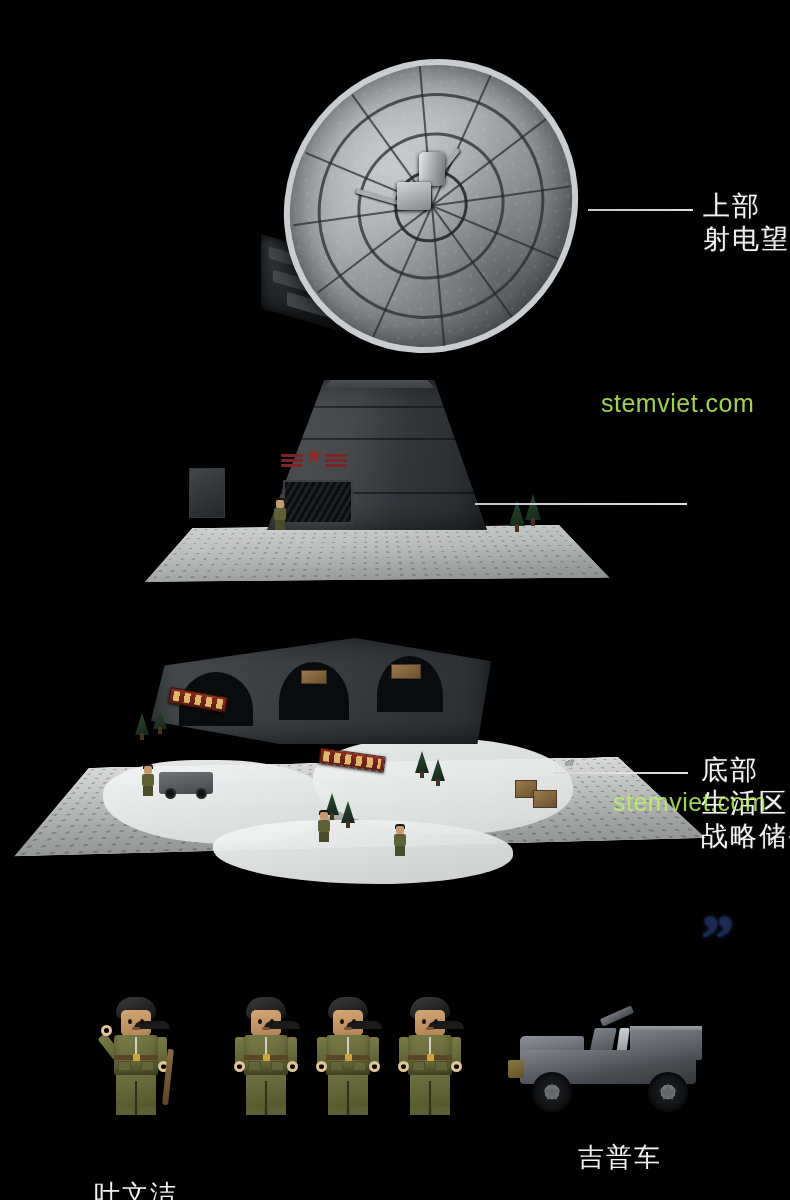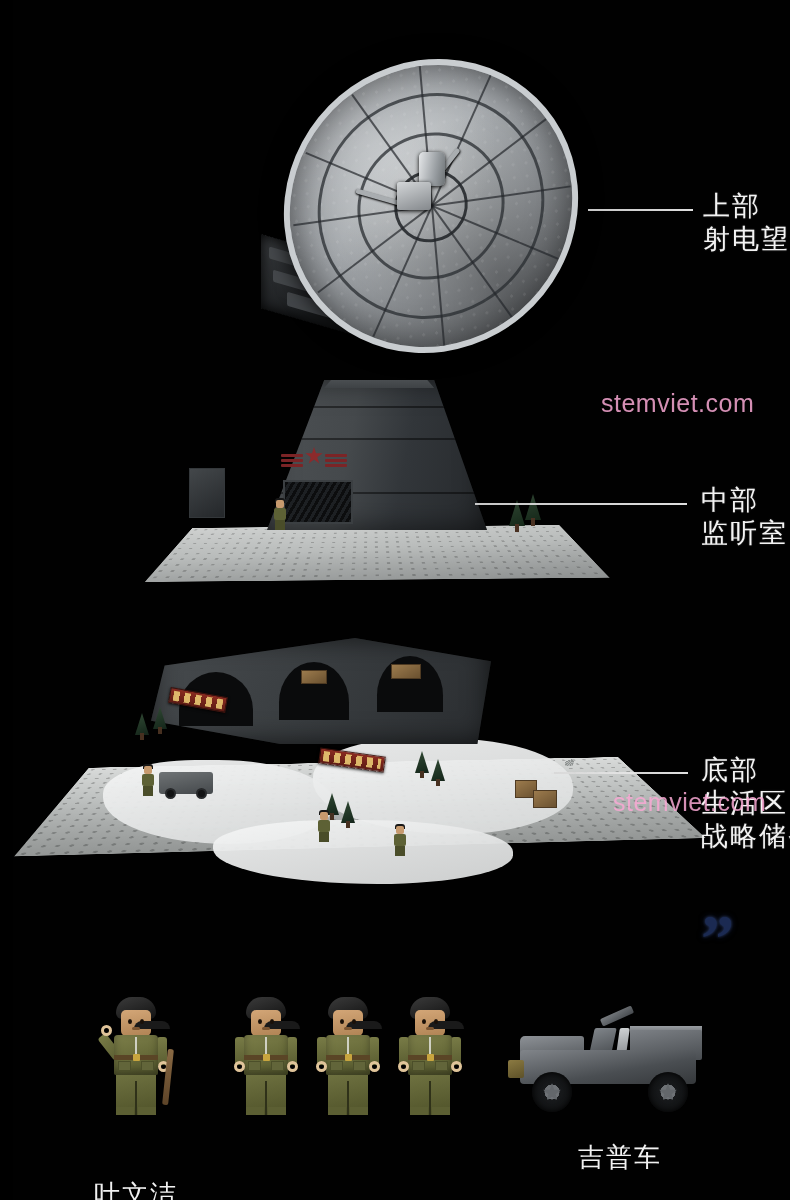--- a/index.html
+++ b/index.html
@@ -27,21 +27,21 @@
     position: absolute;
     color: #f3f3f3;
     font-size: 27px;
     line-height: 33px;
     letter-spacing: 2px;
     white-space: nowrap;
     text-shadow: 0 0 2px rgba(255,255,255,.25);
   }
   .watermark {
     position: absolute;
-    color: #f9a8d4;
+    color: #bef264;
     font-size: 25px;
     letter-spacing: .5px;
     white-space: nowrap;
     opacity: .85;
     font-family: "Liberation Sans", sans-serif;
   }
   .quote-mark {
     position: absolute;
     color: #1b2a52;
     font-size: 66px;
@@ -474,24 +474,20 @@
     </div>
     <div class="minifig" style="left:110px; top:128px;">
       <div class="hair"></div>
         <div class="head"></div>
         <div class="torso"></div>
         <div class="legs"></div>
     </div>
   </div>
 
   <div class="callout-line" style="left:462px; top:503px; width:212px;"></div>
-  <div class="callout-text" style="left:688px; top:484px;">
-    <div>中部</div>
-    <div>监听室</div>
-  </div>
 
   <div class="bot-wrap">
     <div class="bot-plate">
       <div class="studs"></div>
     </div>
 
     <div class="bot-snow" style="left:40px; top:130px; width:230px; height:84px;"></div>
     <div class="bot-snow" style="left:250px; top:108px; width:260px; height:96px;"></div>
     <div class="bot-snow" style="left:150px; top:190px; width:300px; height:64px;"></div>
 

